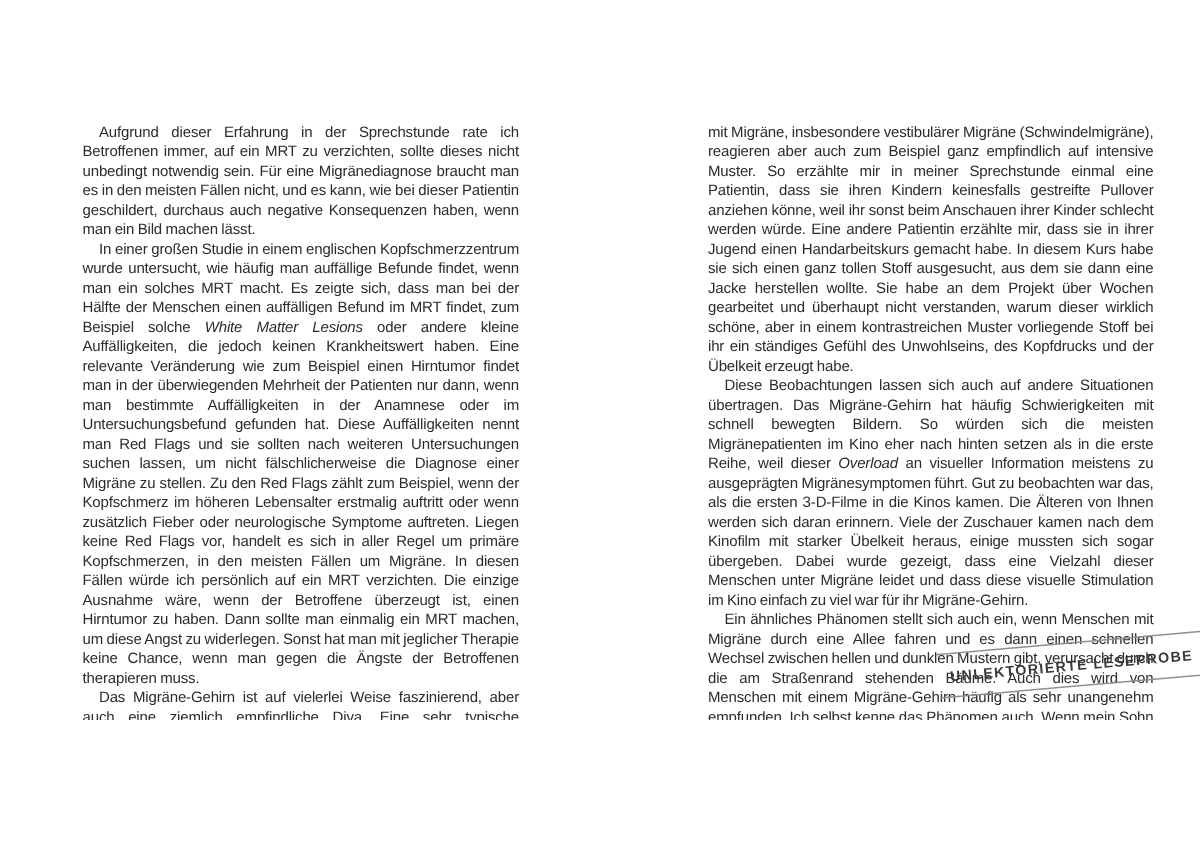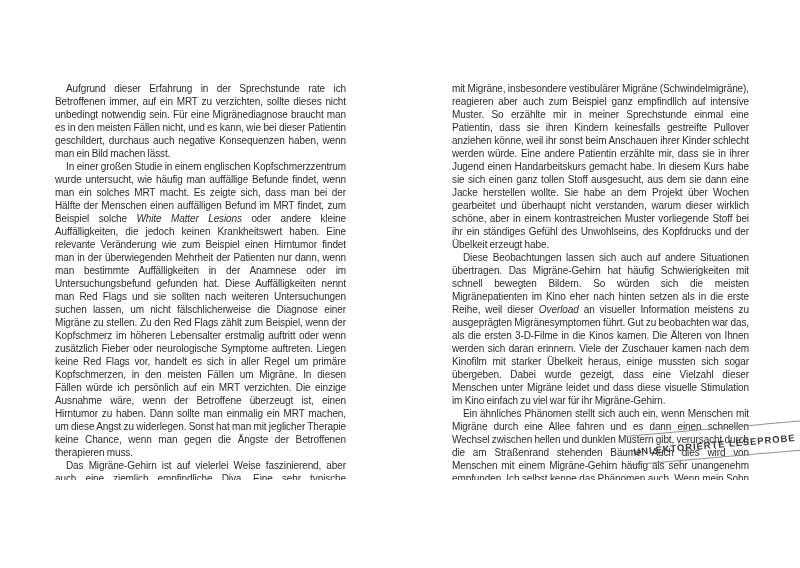--- a/index.html
+++ b/index.html
@@ -14,21 +14,21 @@
     background: #ffffff;
     overflow: hidden;
     font-family: "Liberation Sans", sans-serif;
     color: #2b2b2b;
   }
   .text-column {
     position: absolute;
     top: 82px;
   }
   .col-left  { left: 55px;  width: 291px; }
-  .col-right { left: 452px; width: 297px; }
+  .col-right { left: 472px; width: 297px; }
   .text-column p {
     margin: 0;
     font-size: 10px;
     line-height: 13px;
     text-align: justify;
     letter-spacing: -0.1px;
     word-spacing: -0.4px;
     color: #2b2b2b;
     hyphens: manual;
   }

